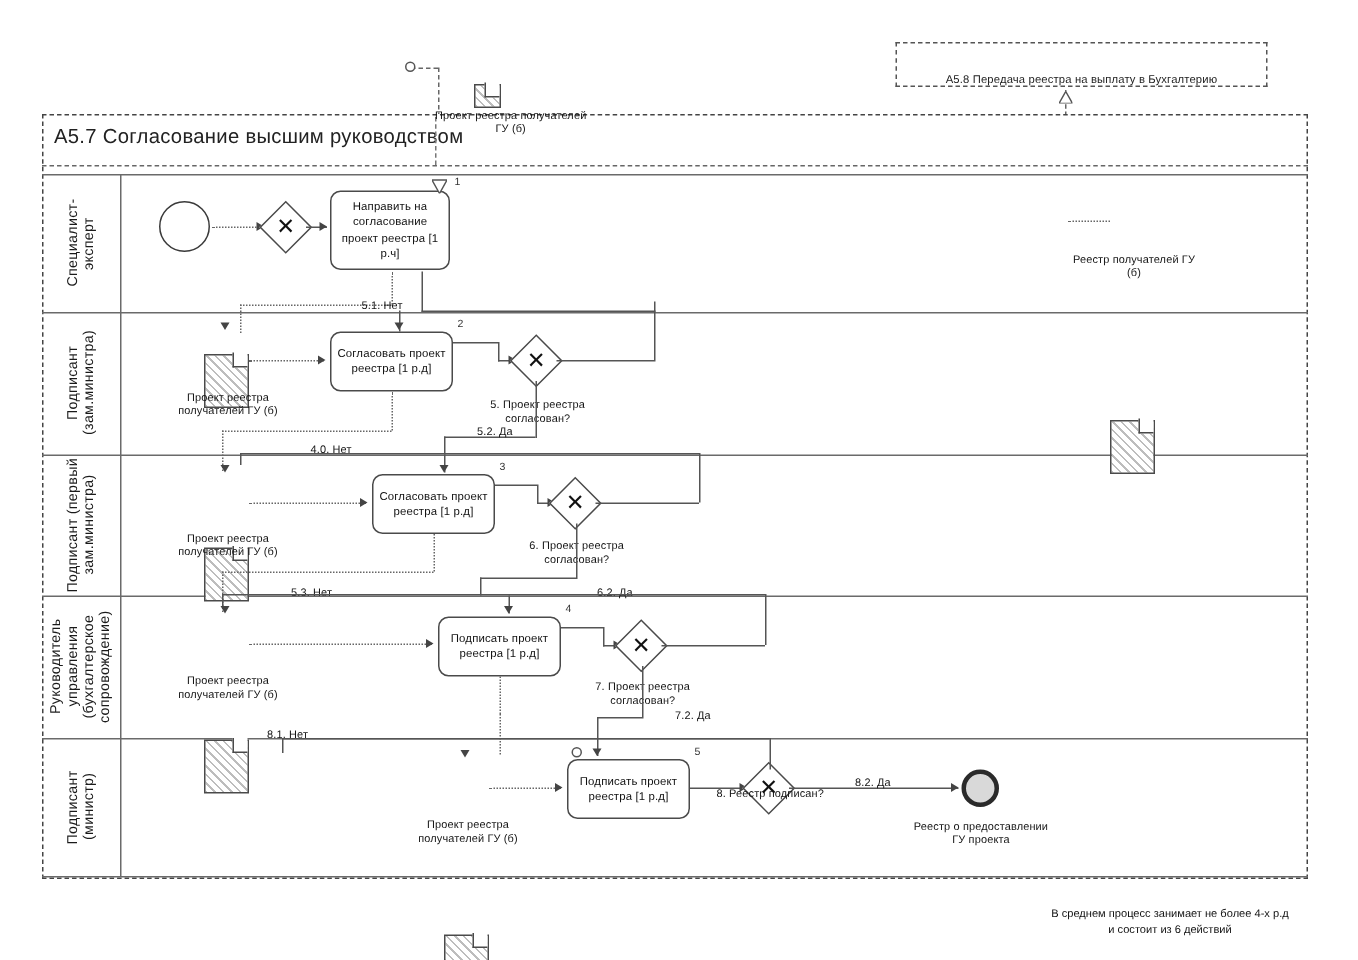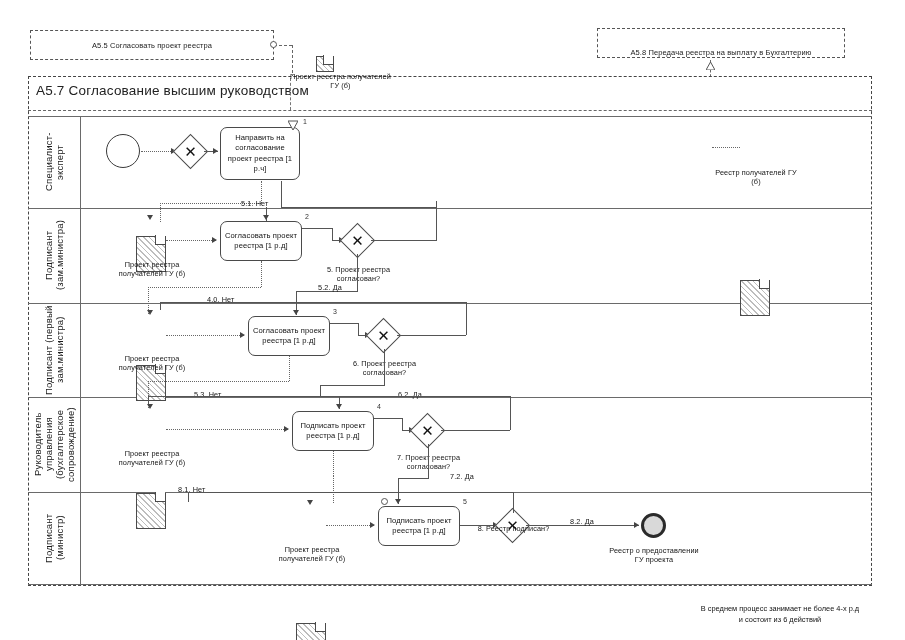--- a/index.html
+++ b/index.html
@@ -68,23 +68,20 @@
          border-left:5.5px solid #444;}
   .arr-d{border-left:3.4px solid transparent;border-right:3.4px solid transparent;
          border-top:5.5px solid #444;}
   .tri-open{position:absolute;width:8px;height:7px;}
 </style>
 </head>
 <body>
 
 <div id="canvas">
 
-  <div class="abs extpool" style="left:30px;top:30px;width:244px;height:30px;">
-    <span>А5.5 Согласовать проект реестра</span>
-  </div>
 
   <div class="abs extpool" style="left:597px;top:28px;width:248px;height:30px;align-items:flex-end;">
     <span>А5.8 Передача реестра на выплату в Бухгалтерию</span>
   </div>
 
   <div class="abs dash-h" style="left:274px;top:45px;width:18px;"></div>
   <div class="abs dash-v" style="left:292px;top:45px;height:38px;"></div>
   <div class="abs" style="left:270px;top:41px;width:7px;height:7px;border:1px solid #555;border-radius:50%;background:#fff;"></div>
 
   <div class="abs dash-v" style="left:710px;top:60px;height:22px;"></div>

